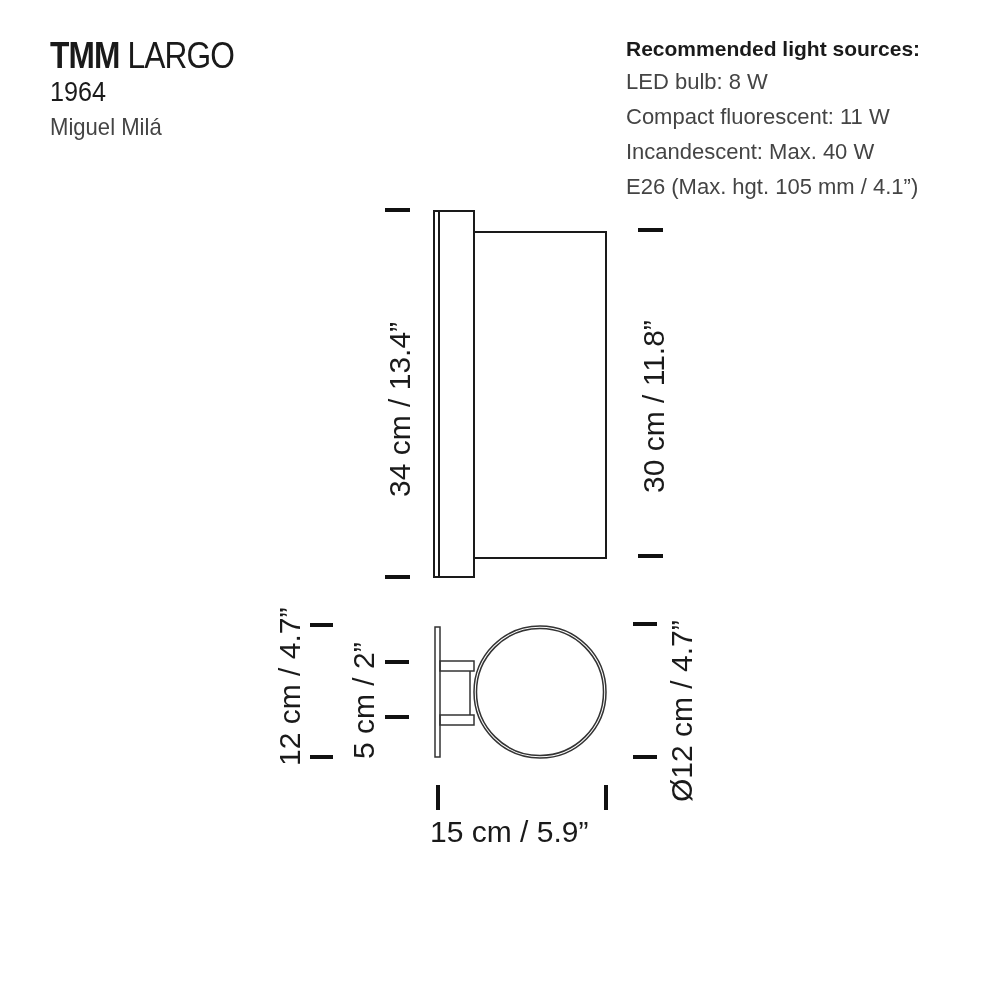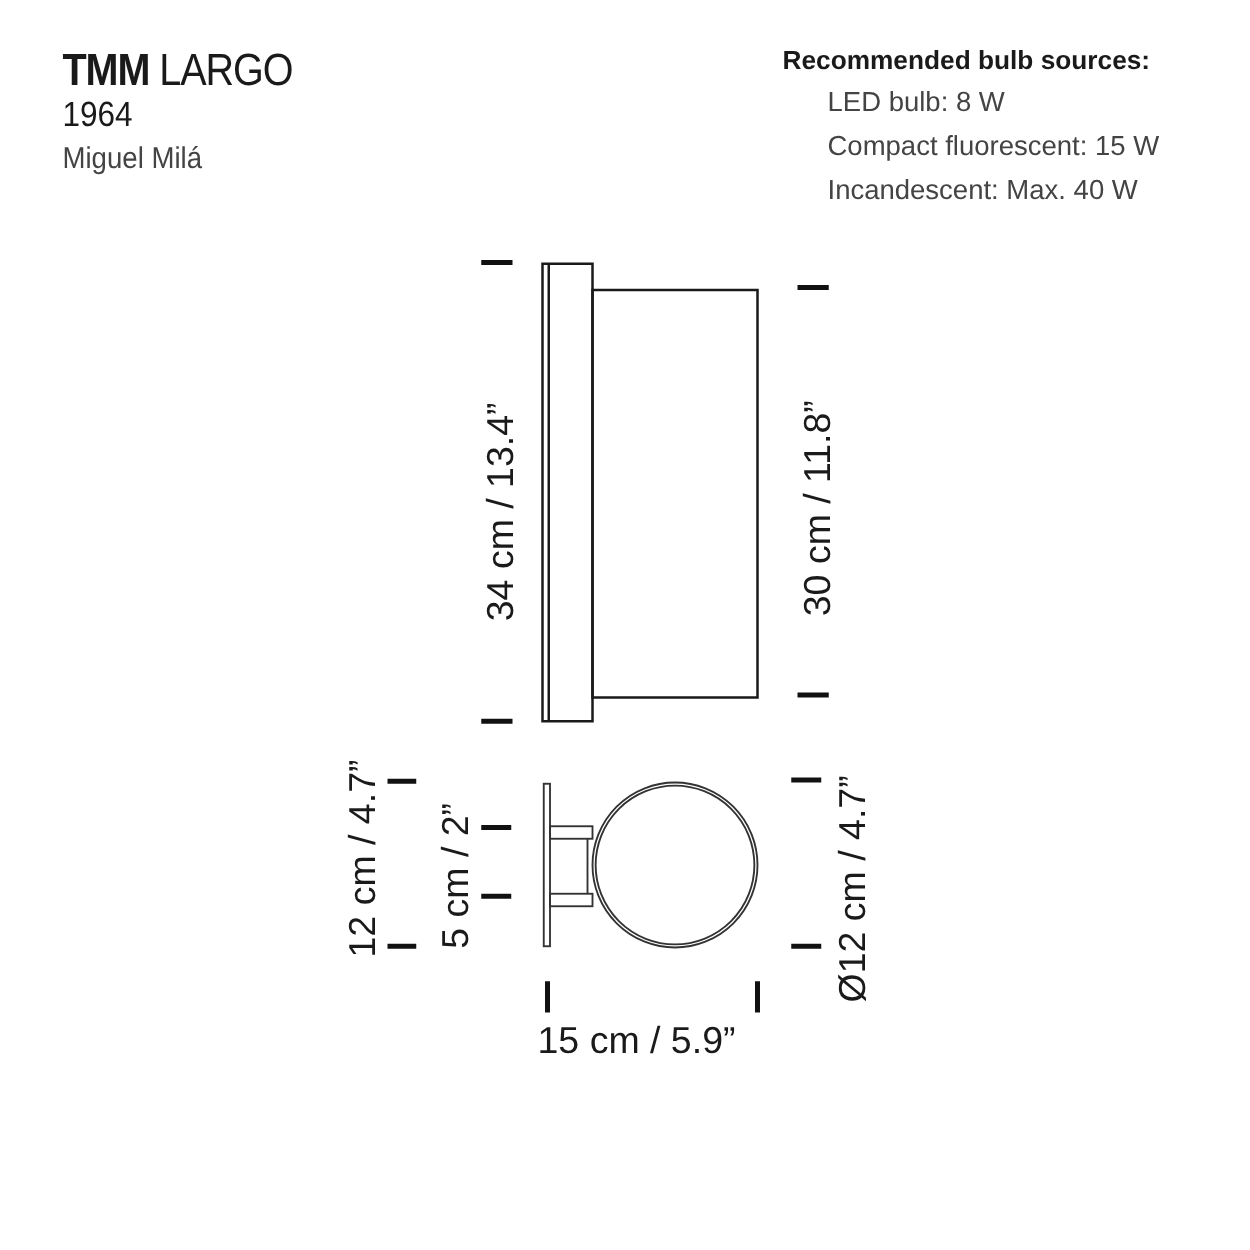--- a/index.html
+++ b/index.html
@@ -6,38 +6,39 @@
     body { width: 1000px; height: 1000px; position: relative; overflow: hidden;
            font-family: "Liberation Sans", "DejaVu Sans", sans-serif; color: #1a1a1a; }
     .title-block { position: absolute; left: 50px; top: 36px; }
     .title { font-size: 36px; line-height: 40px; letter-spacing: -1px; color: #1a1a1a; white-space: nowrap; transform: scaleX(0.88); transform-origin: left; }
     .title b { font-weight: 700; }
     .title span.light { font-weight: 400; }
     .year { font-size: 28px; line-height: 32px; color: #1a1a1a; transform: scaleX(0.9); transform-origin: left; }
     .designer { font-size: 24px; line-height: 34px; color: #444; margin-top: 2px; transform: scaleX(0.92); transform-origin: left; }
     .specs { position: absolute; left: 626px; top: 34px; }
     .specs .hdr { font-size: 21px; font-weight: 700; line-height: 30px; color: #1a1a1a; white-space: nowrap; }
-    .specs .item { font-size: 22px; line-height: 35px; color: #444; white-space: nowrap; margin-left: 36px; }
+    .specs .item { font-size: 22px; line-height: 35px; color: #444; white-space: nowrap; }
     svg.drawing { position: absolute; left: 0; top: 0; }
     .dimtext { font-family: "Liberation Sans", "DejaVu Sans", sans-serif; font-size: 30px; fill: #1a1a1a; }
   </style>
 </head>
 <body>
 
 <div class="title-block">
   <div class="title"><b>TMM</b> <span class="light">LARGO</span></div>
   <div class="year">1964</div>
   <div class="designer">Miguel Milá</div>
 </div>
 
 <div class="specs">
-  <div class="hdr">Recommended bulb sources:</div>
+  <div class="hdr">Recommended light sources:</div>
   <div class="item">LED bulb: 8 W</div>
-  <div class="item">Compact fluorescent: 15 W</div>
+  <div class="item">Compact fluorescent: 11 W</div>
   <div class="item">Incandescent: Max. 40 W</div>
+  <div class="item">E26 (Max. hgt. 105 mm / 4.1”)</div>
 </div>
 
 <svg class="drawing" width="1000" height="1000" viewBox="0 0 1000 1000">
 
   <g fill="none" stroke="#1a1a1a" stroke-width="2">
     <rect x="434" y="211" width="40" height="366"></rect>
     <line x1="439" y1="211" x2="439" y2="577"></line>
     <rect x="474" y="232" width="132" height="326"></rect>
   </g>
 

